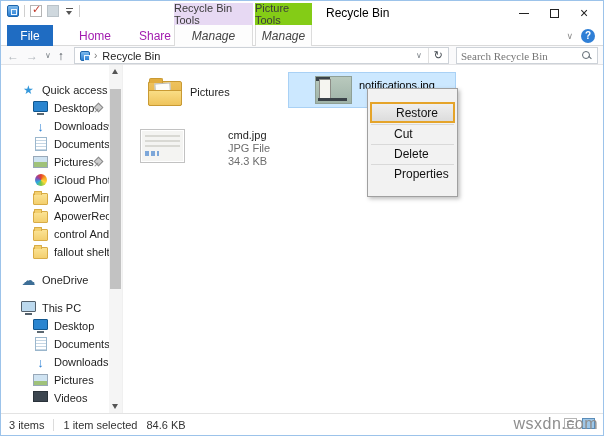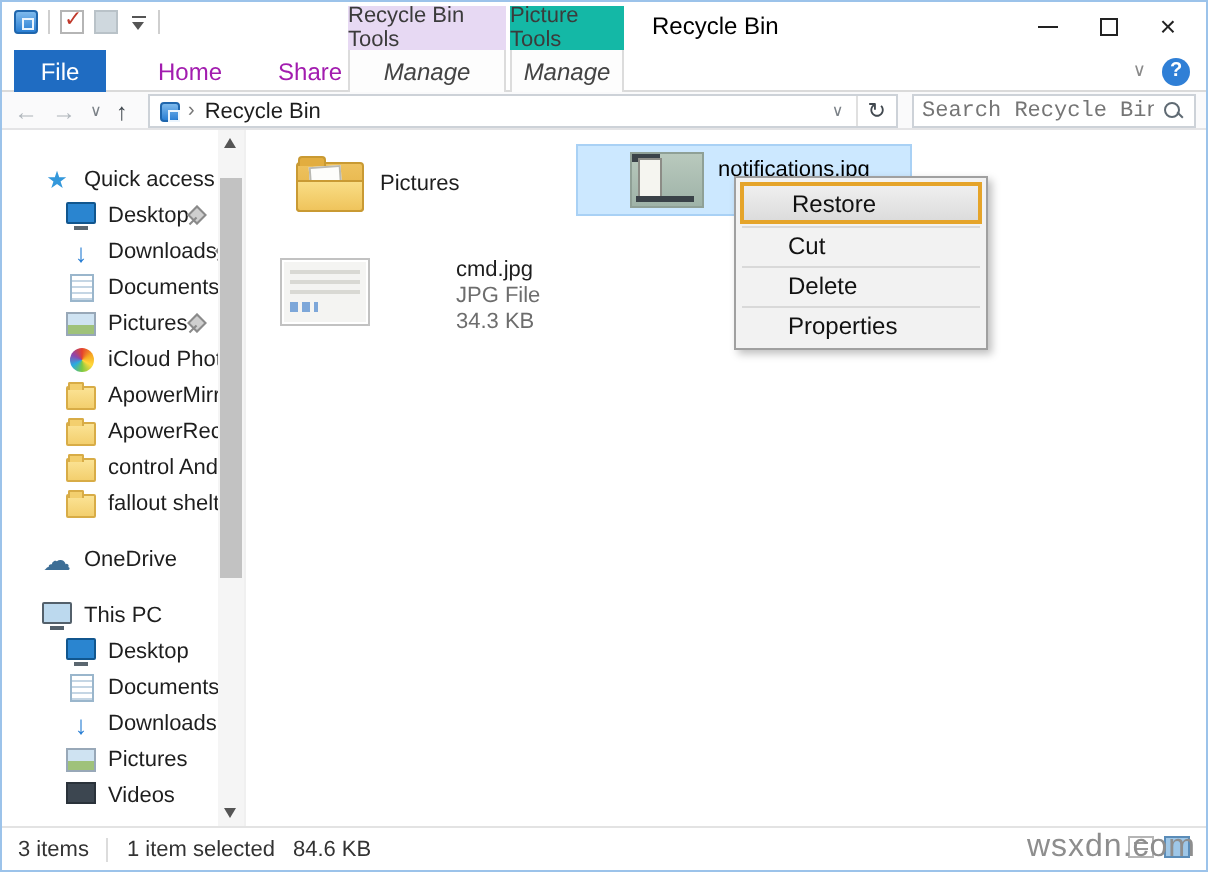--- a/index.html
+++ b/index.html
@@ -51,21 +51,21 @@
   .nav-chevron { color:#7b8187; font-size:8px; }
   .nav-up { color:#41484f; }
   .addr-box { position:absolute; left:73px; top:1px; width:375px; height:17px; background:#fff; border:1px solid #cdd2d8; display:flex; align-items:center; font-size:11px; }
   .addr-box .icon-bin { width:10px; height:10px; margin:0 4px 0 5px; }
   .addr-sep { color:#777; font-size:10px; margin-right:5px; }
   .addr-right { margin-left:auto; display:flex; align-items:center; height:100%; }
   .addr-drop { color:#7b8187; font-size:8px; padding:0 6px; }
   .addr-div { width:1px; height:100%; background:#e0e0e0; }
   .addr-refresh { color:#41484f; font-size:11px; padding:0 5px; }
   .search-box { position:absolute; left:455px; top:1px; width:142px; height:17px; background:#fff; border:1px solid #cdd2d8; display:flex; align-items:center; }
-  .search-box input { flex:1; border:none; outline:none; font-family:Liberation Mono, monospace; font-size:11px; color:#333; padding:0 4px; background:transparent; min-width:0; }
+  .search-box input { flex:1; border:none; outline:none; font-family:Liberation Serif, serif; font-size:11px; color:#333; padding:0 4px; background:transparent; min-width:0; }
   .mag { position:relative; width:11px; height:11px; margin-right:5px; flex:none; }
   .mag::before { content:""; position:absolute; left:1px; top:1px; width:6px; height:6px; border:1px solid #5f6a73; border-radius:50%; }
   .mag::after { content:""; position:absolute; left:7px; top:7px; width:4px; height:1px; background:#5f6a73; transform:rotate(45deg); }
 
   
   .body { position:relative; display:flex; height:348px; }
 
   .sidebar { position:relative; width:122px; flex:none; overflow:hidden; border-right:1px solid #f0f0f0; }
   .side-list { padding-top:16px; }
   .side-item { display:flex; align-items:center; height:18px; padding-left:20px; font-size:11px; white-space:nowrap; }
@@ -119,21 +119,21 @@
   .file-meta { color:#6d6d6d; }
 
   .tile-notif { position:absolute; left:165px; top:7px; width:168px; height:36px; background:#cce8ff; border:1px solid #a9d1f5; display:flex; }
   .notif-thumb { position:relative; width:37px; height:28px; margin:3px 0 0 26px; background:linear-gradient(#b9c9bd,#9fb3a8); border:1px solid #8fa096; }
   .notif-thumb .phone { position:absolute; left:3px; top:2px; bottom:2px; width:12px; background:#f5f5f0; border:1px solid #8c8c86; }
   .notif-thumb .bar-top { position:absolute; left:0; top:0; width:14px; height:4px; background:#3a4248; }
   .notif-thumb .bar-bottom { position:absolute; left:2px; right:4px; bottom:2px; height:3px; background:#3a4248; }
   .notif-label { font-size:11px; color:#000; margin:6px 0 0 7px; white-space:nowrap; }
 
   
-  .context-menu { position:absolute; left:244px; top:23px; width:127px; background:#f2f2f2; border:1px solid #a0a0a0; box-shadow:2px 2px 4px rgba(0,0,0,.25); z-index:20; padding:1px 0; }
+  .context-menu { position:absolute; left:244px; top:23px; width:91px; background:#f2f2f2; border:1px solid #a0a0a0; box-shadow:2px 2px 4px rgba(0,0,0,.25); z-index:20; padding:12px 0; }
   .menu-item { position:relative; height:20px; display:flex; align-items:center; padding-left:26px; font-size:12px; color:#111; }
   .menu-item + .menu-item::before { content:""; position:absolute; top:0; left:3px; right:3px; height:1px; background:#d9d9d9; }
   .menu-item.bold { font-weight:normal; }
   .menu-item.highlighted { background:linear-gradient(#efefef,#dcdcdc); border:2px solid #e5a42a; margin:1px 2px; height:21px; padding-left:24px; }
   .menu-item.highlighted + .menu-item::before { left:3px; right:3px; }
 
   
   .statusbar { position:relative; height:23px; border-top:1px solid #e3e3e3; background:#fff; font-size:11px; color:#333; }
   .status-left { position:absolute; left:8px; top:5px; display:flex; align-items:center; }
   .status-sep { width:1px; height:12px; background:#dcdcdc; margin:0 9px; }
@@ -154,21 +154,21 @@
       <span class="qat-sep"></span>
       <span class="icon-checkbox"></span>
       <span class="icon-blank"></span>
       <span class="qat-drop">
           <span class="bar"></span>
           <span class="tri"></span>
         </span>
       <span class="qat-sep"></span>
     </div>
     <div class="tool-group tg-recycle" style="background: rgb(231, 217, 243);">Recycle Bin Tools</div>
-    <div class="tool-group tg-picture" style="background: #14b8a6;">Picture Tools</div>
+    <div class="tool-group tg-picture" style="background: #84cc16;">Picture Tools</div>
     <div class="win-title">Recycle Bin</div>
     <div class="win-controls">
       <span class="win-btn">
           <span class="glyph-min"></span>
         </span>
       <span class="win-btn">
           <span class="glyph-max"></span>
         </span>
       <span class="win-btn">
           <span class="glyph-close">×</span>

